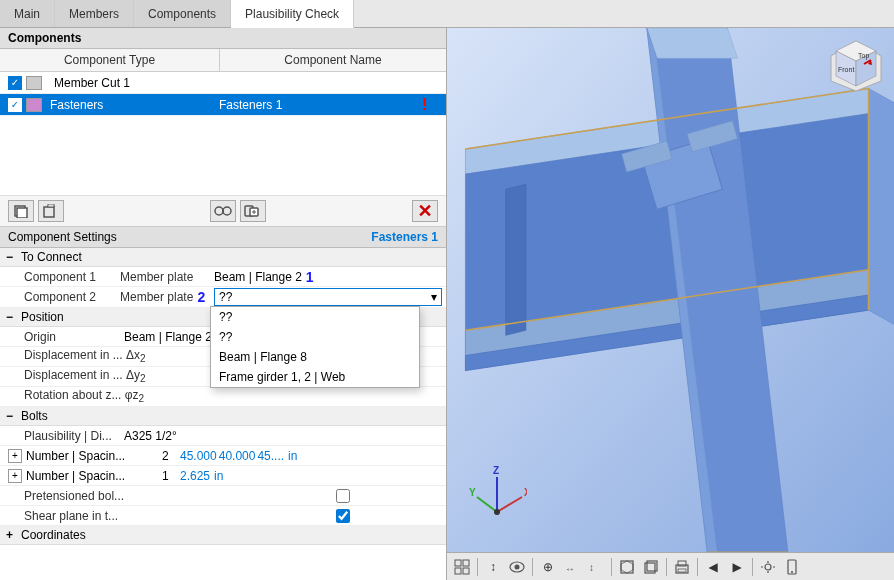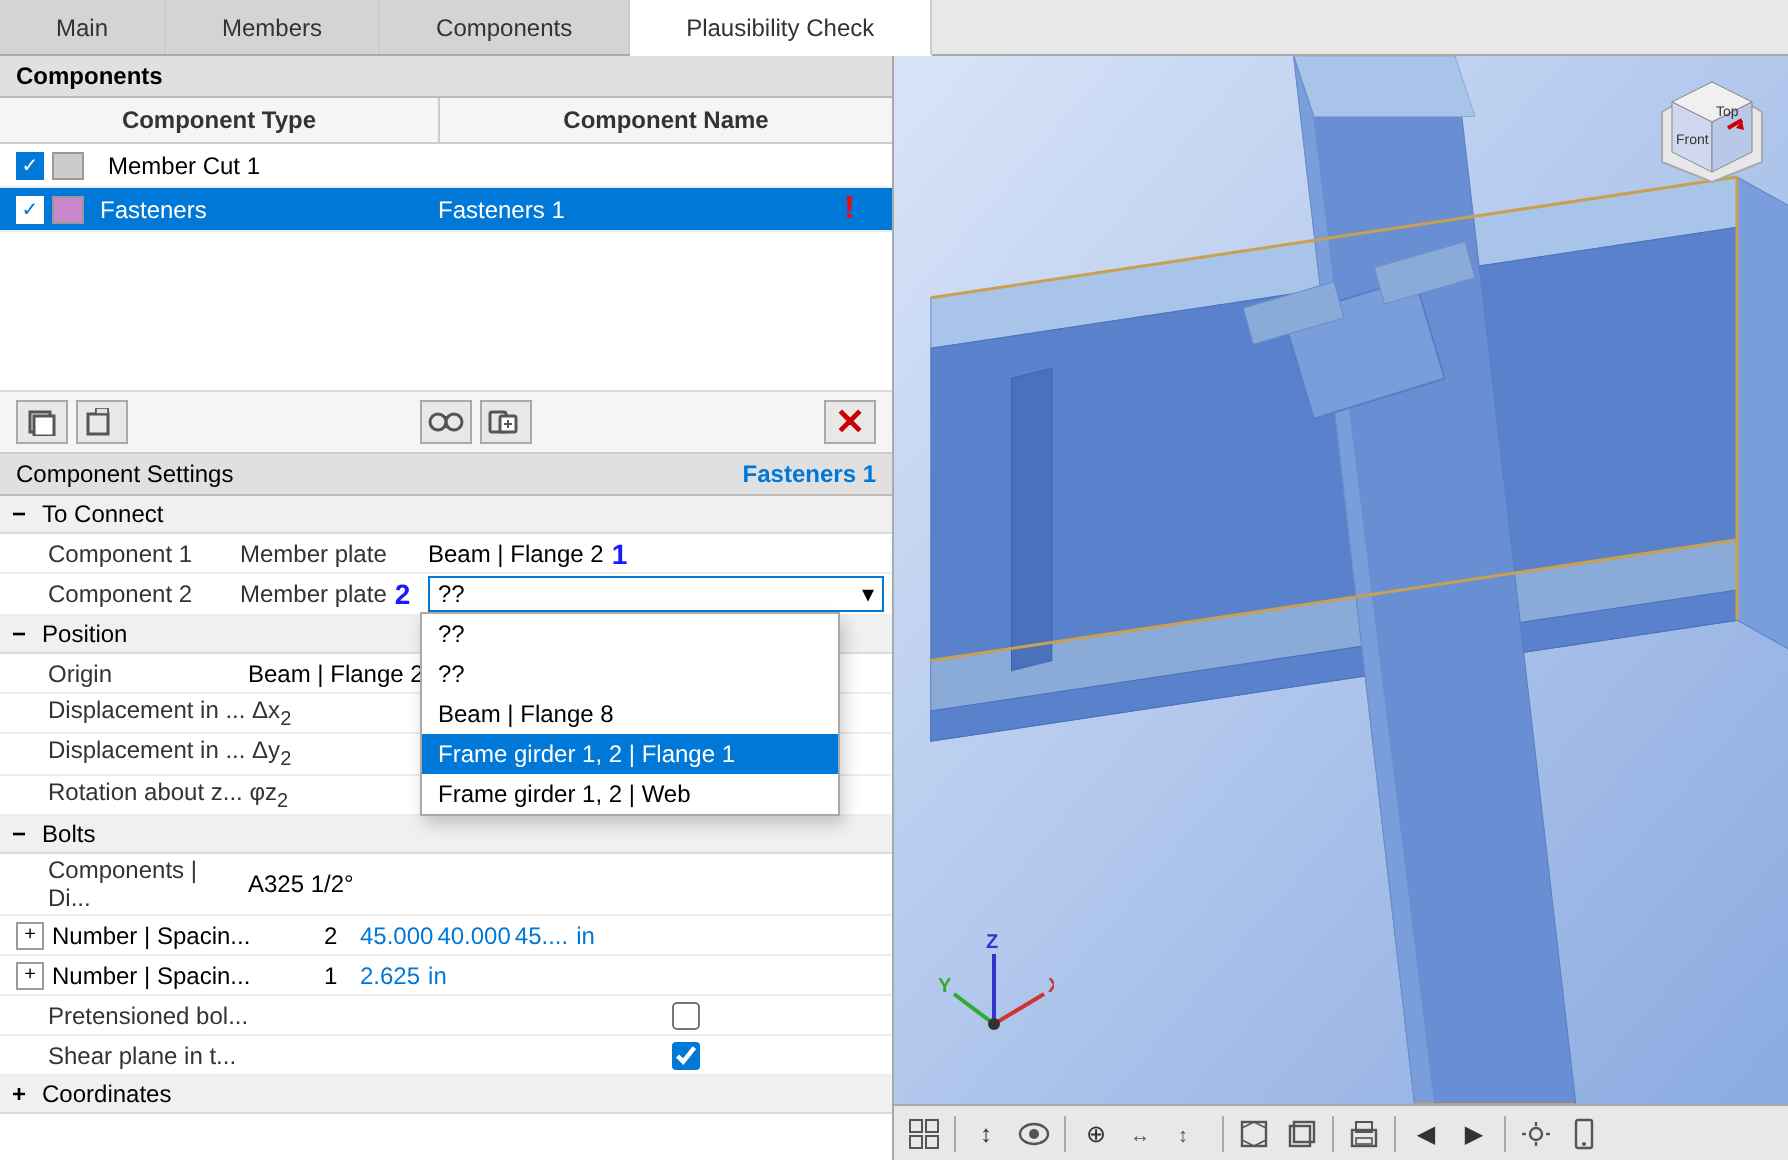--- a/index.html
+++ b/index.html
@@ -1,35 +1,35 @@
 <!DOCTYPE html>
 <html><head>
   <meta charset="utf-8">
   <style>
     * { box-sizing: border-box; margin: 0; padding: 0; }
     body { font-family: 'Segoe UI', Arial, sans-serif; font-size: 12px; background: #f0f0f0; width: 894px; height: 580px; overflow: hidden; }
     
     
     .tab-bar { display: flex; background: #e8e8e8; border-bottom: 1px solid #aaa; height: 28px; }
-    .tab { padding: 5px 28px; cursor: pointer; border-right: 1px solid #ccc; color: #333; display: flex; align-items: center; background: #d4d4d4; }
+    .tab { padding: 5px 14px; cursor: pointer; border-right: 1px solid #ccc; color: #333; display: flex; align-items: center; background: #d4d4d4; }
     .tab.active { background: #fff; border-bottom: 1px solid #fff; margin-bottom: -1px; }
 
     
     .main-layout { display: flex; height: calc(580px - 28px); }
 
     
     .left-panel { width: 447px; min-width: 447px; display: flex; flex-direction: column; background: #fff; border-right: 1px solid #aaa; }
 
     
     .section-header { background: #e0e0e0; padding: 3px 8px; font-weight: bold; font-size: 12px; border-bottom: 1px solid #bbb; }
     
     
     .components-table { flex: 0 0 auto; }
     .comp-thead { display: flex; background: #f5f5f5; border-bottom: 1px solid #ccc; }
-    .comp-th { padding: 4px 0; font-weight: bold; color: #333; border-right: 1px solid #ccc; }
+    .comp-th { padding: 4px 0; font-weight: normal; color: #333; border-right: 1px solid #ccc; }
     .comp-th:first-child { width: 220px; text-align: center; }
     .comp-th:last-child { flex: 1; text-align: center; border-right: none; }
     .comp-row { display: flex; align-items: center; border-bottom: 1px solid #eee; height: 22px; }
     .comp-row.selected { background: #0078d7; color: #fff; }
     .comp-row .check-cell { width: 22px; display: flex; align-items: center; justify-content: center; }
     .comp-row .color-cell { width: 16px; height: 14px; margin-right: 4px; }
     .comp-row .name-cell { width: 165px; }
     .comp-row .value-cell { flex: 1; padding-left: 8px; }
     .comp-row .warn-cell { width: 20px; color: red; font-weight: bold; }
     
@@ -219,21 +219,20 @@
           <div class="prop-value dropdown-container">
             <div class="prop-dropdown">
               <span>??</span>
               <span>▾</span>
             </div>
 
             <div class="dropdown-open">
               <div class="di">??</div>
               <div class="di">??</div>
               <div class="di">Beam | Flange 8</div>
-              <div class="di sel">Frame girder 1, 2 | Flange 1</div>
               <div class="di">Frame girder 1, 2 | Web</div>
             </div>
           </div>
         </div>
       </div>
 
       <div class="prop-section">
         <div class="prop-section-title">
           <span style="font-weight:bold; margin-right:4px;">−</span>
           <span>Position</span>
@@ -255,21 +254,21 @@
           <div style="flex:1;"></div>
         </div>
       </div>
 
       <div class="prop-section">
         <div class="prop-section-title">
           <span style="font-weight:bold; margin-right:4px;">−</span>
           <span>Bolts</span>
         </div>
         <div class="prop-row">
-          <div class="prop-label">Components | Di...</div>
+          <div class="prop-label">Plausibility | Di...</div>
           <div style="flex:1; padding-left:4px;">A325  1/2°</div>
         </div>
         <div class="prop-row">
           <div class="expand-icon">+</div>
           <div style="padding-left:4px; width:140px; flex-shrink:0;">Number | Spacin...</div>
           <div style="display:flex; align-items:center; flex:1; gap:2px;">
             <span style="min-width:16px;">2</span>
             <span style="color:#0078d7;">45.000</span>
             <span style="color:#0078d7;">40.000</span>
             <span style="color:#0078d7;">45....</span>

